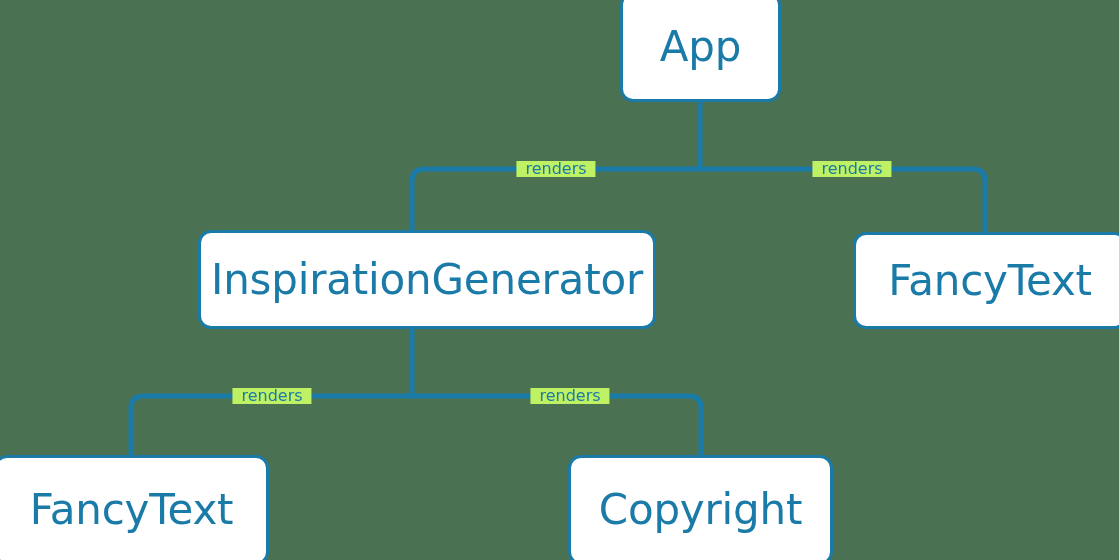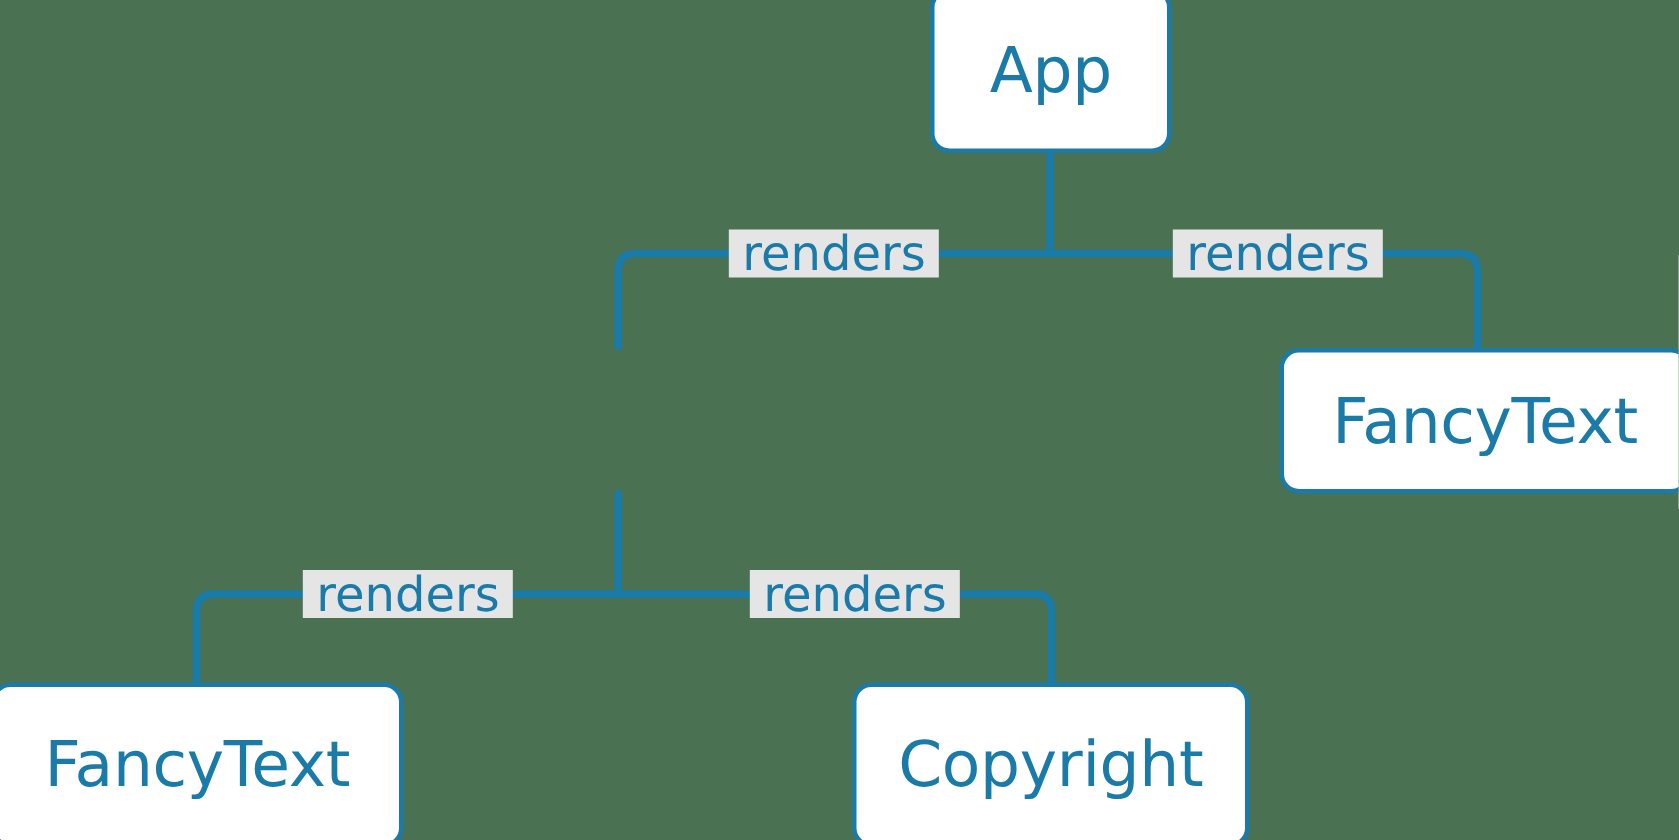--- a/index.html
+++ b/index.html
@@ -41,25 +41,25 @@
     color: #1a7aa8;
     font-size: 42px;
     font-weight: 400;
     line-height: 1;
     letter-spacing: -0.2px;
     white-space: nowrap;
   }
   .edge-label {
     position: absolute;
     color: #1a7aa8;
-    font-size: 32px;
+    font-size: 16px;
     font-weight: 500;
     line-height: 1;
     white-space: nowrap;
-    background: #e5e5e5;
+    background: #bef264;
     padding: 0 9px;
     z-index: 2;
     transform: translate(-50%, -50%);
   }
 </style>
 </head>
 <body>
 
 <div id="diagram-root">
 
@@ -88,20 +88,23 @@
 
   <div class="edge-label" style="left:556px; top:169px;">renders</div>
   <div class="edge-label" style="left:852px; top:169px;">renders</div>
   <div class="edge-label" style="left:272px; top:396px;">renders</div>
   <div class="edge-label" style="left:570px; top:396px;">renders</div>
 
   <div class="node-box" style="left:620px; top:-8px; width:161px; height:110px;">
     <span class="node-label">App</span>
   </div>
 
+  <div class="node-box" style="left:198px; top:230px; width:458px; height:99px;">
+    <span class="node-label">InspirationGenerator</span>
+  </div>
 
   <div class="node-box" style="left:853px; top:232px; width:274px; height:97px;">
     <span class="node-label">FancyText</span>
   </div>
 
   <div class="node-box" style="left:-6px; top:455px; width:275px; height:110px;">
     <span class="node-label">FancyText</span>
   </div>
 
   <div class="node-box" style="left:568px; top:455px; width:265px; height:110px;">

